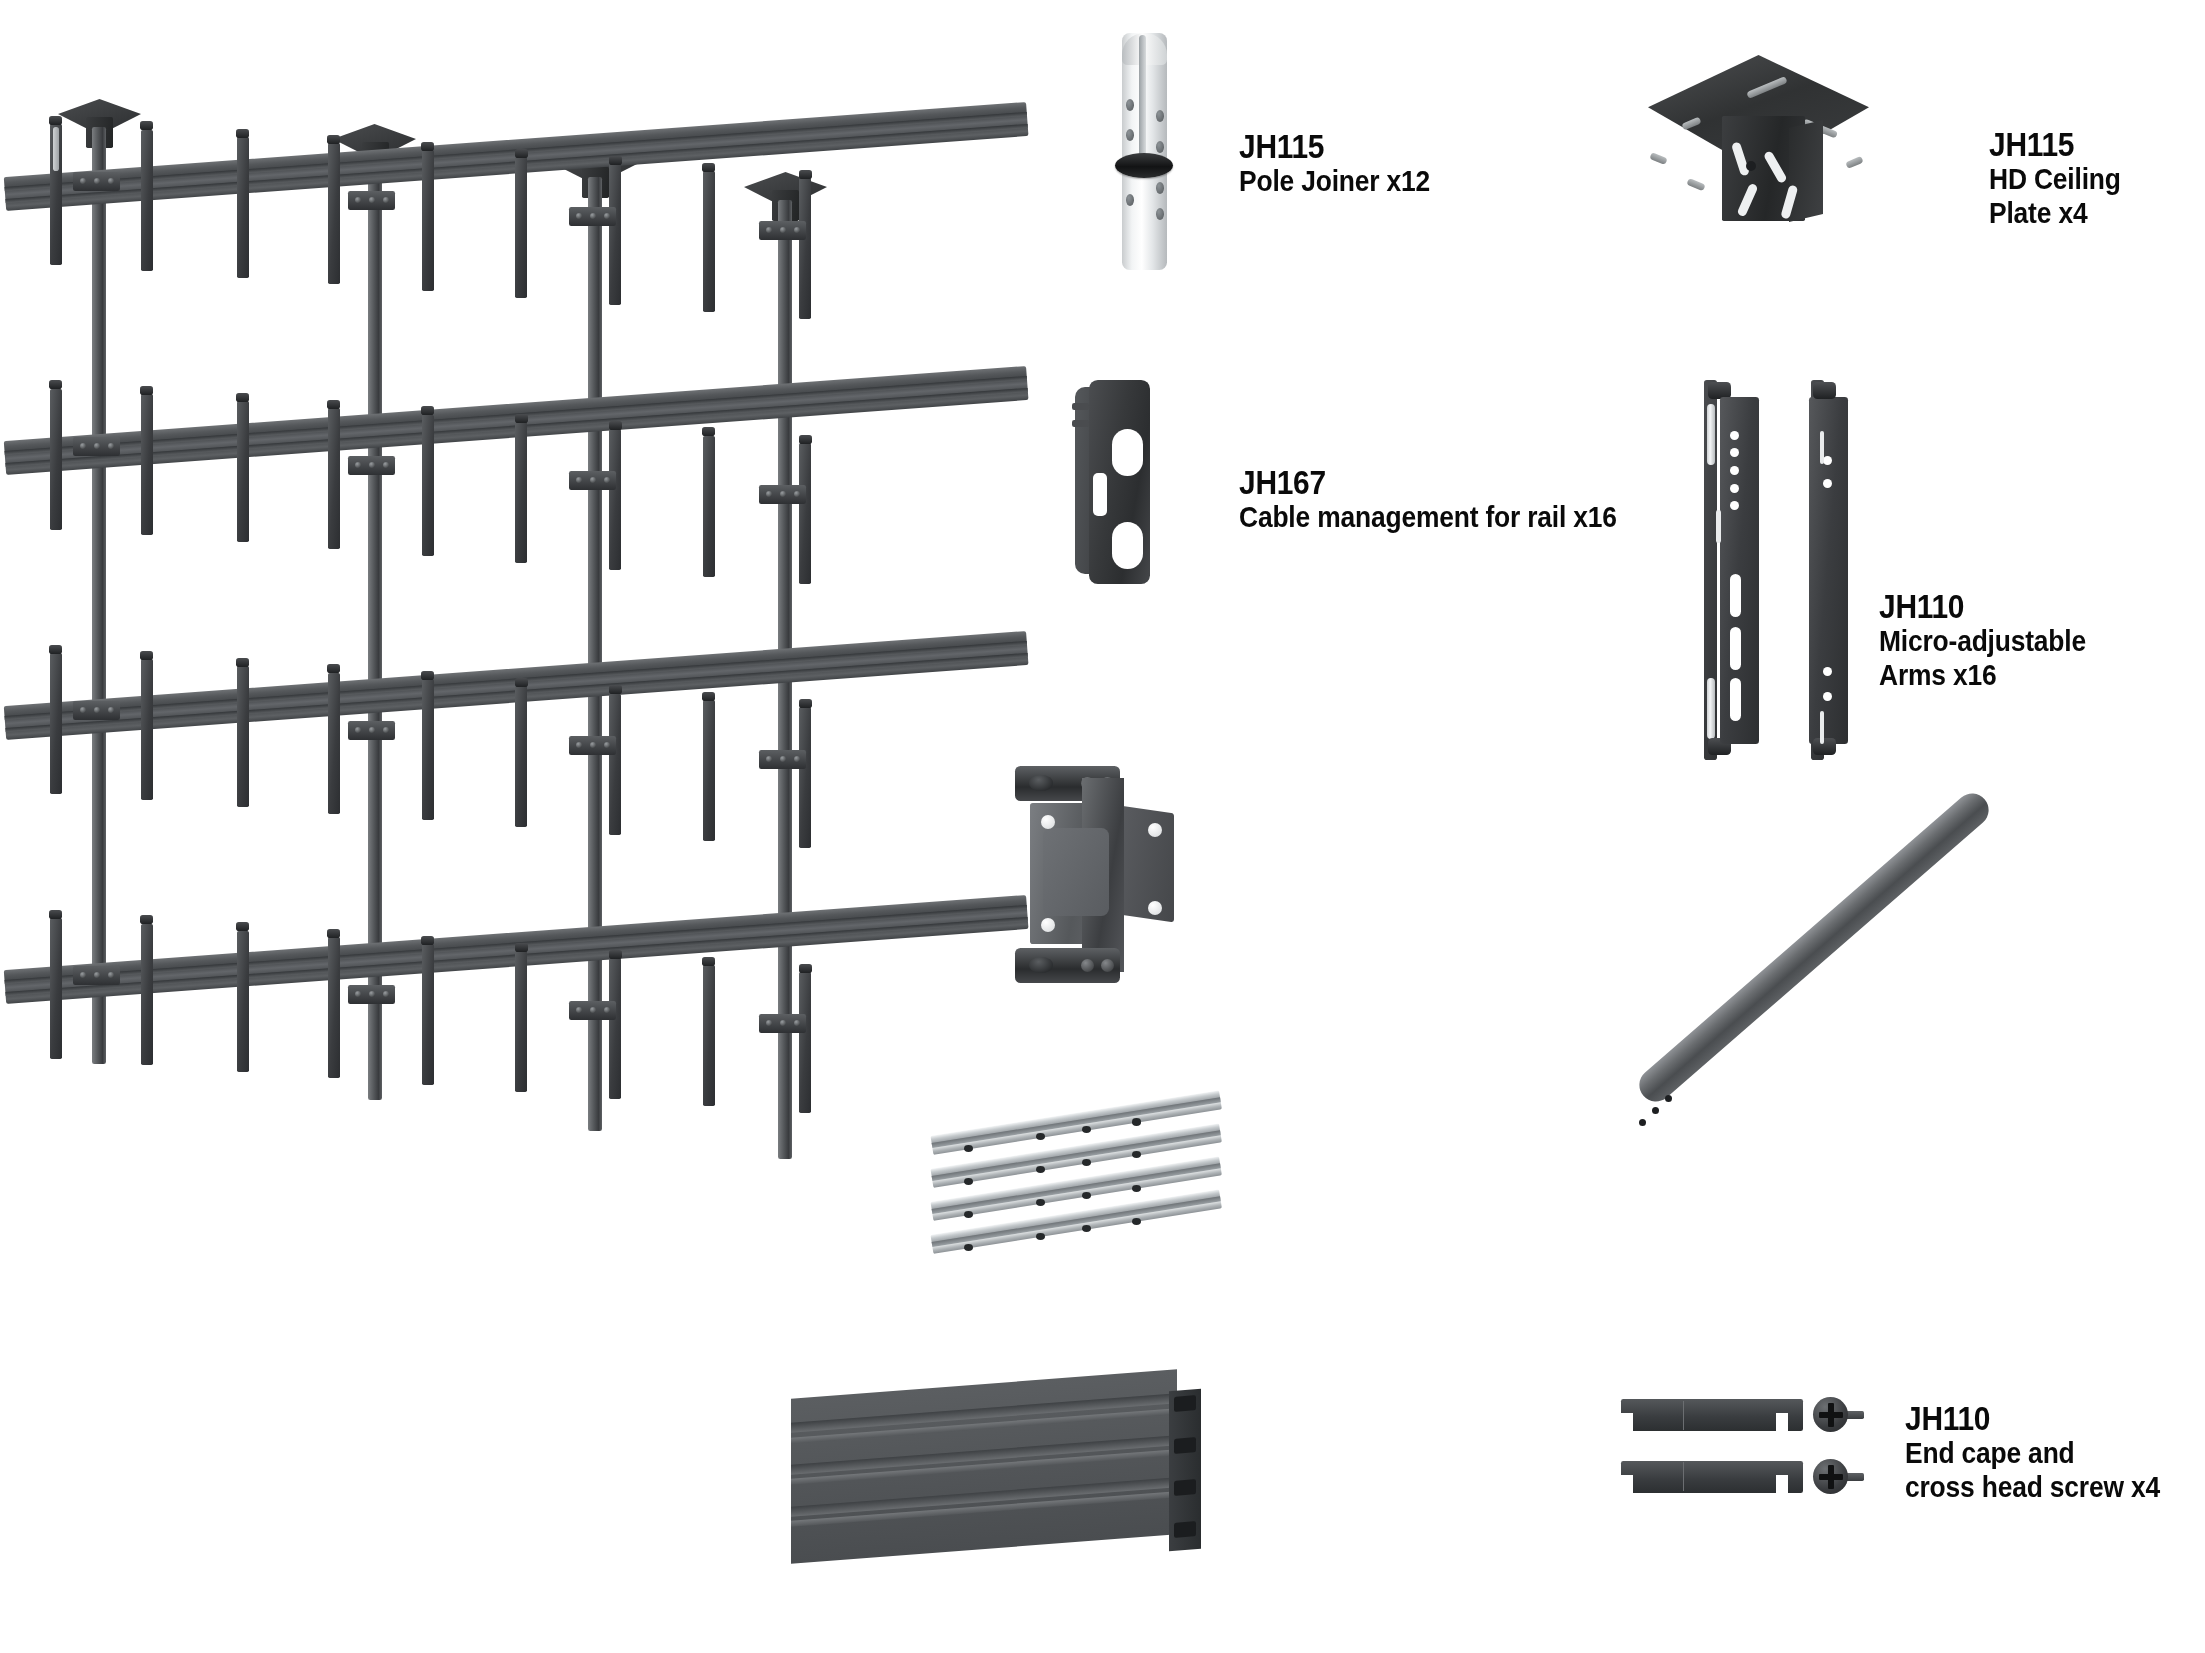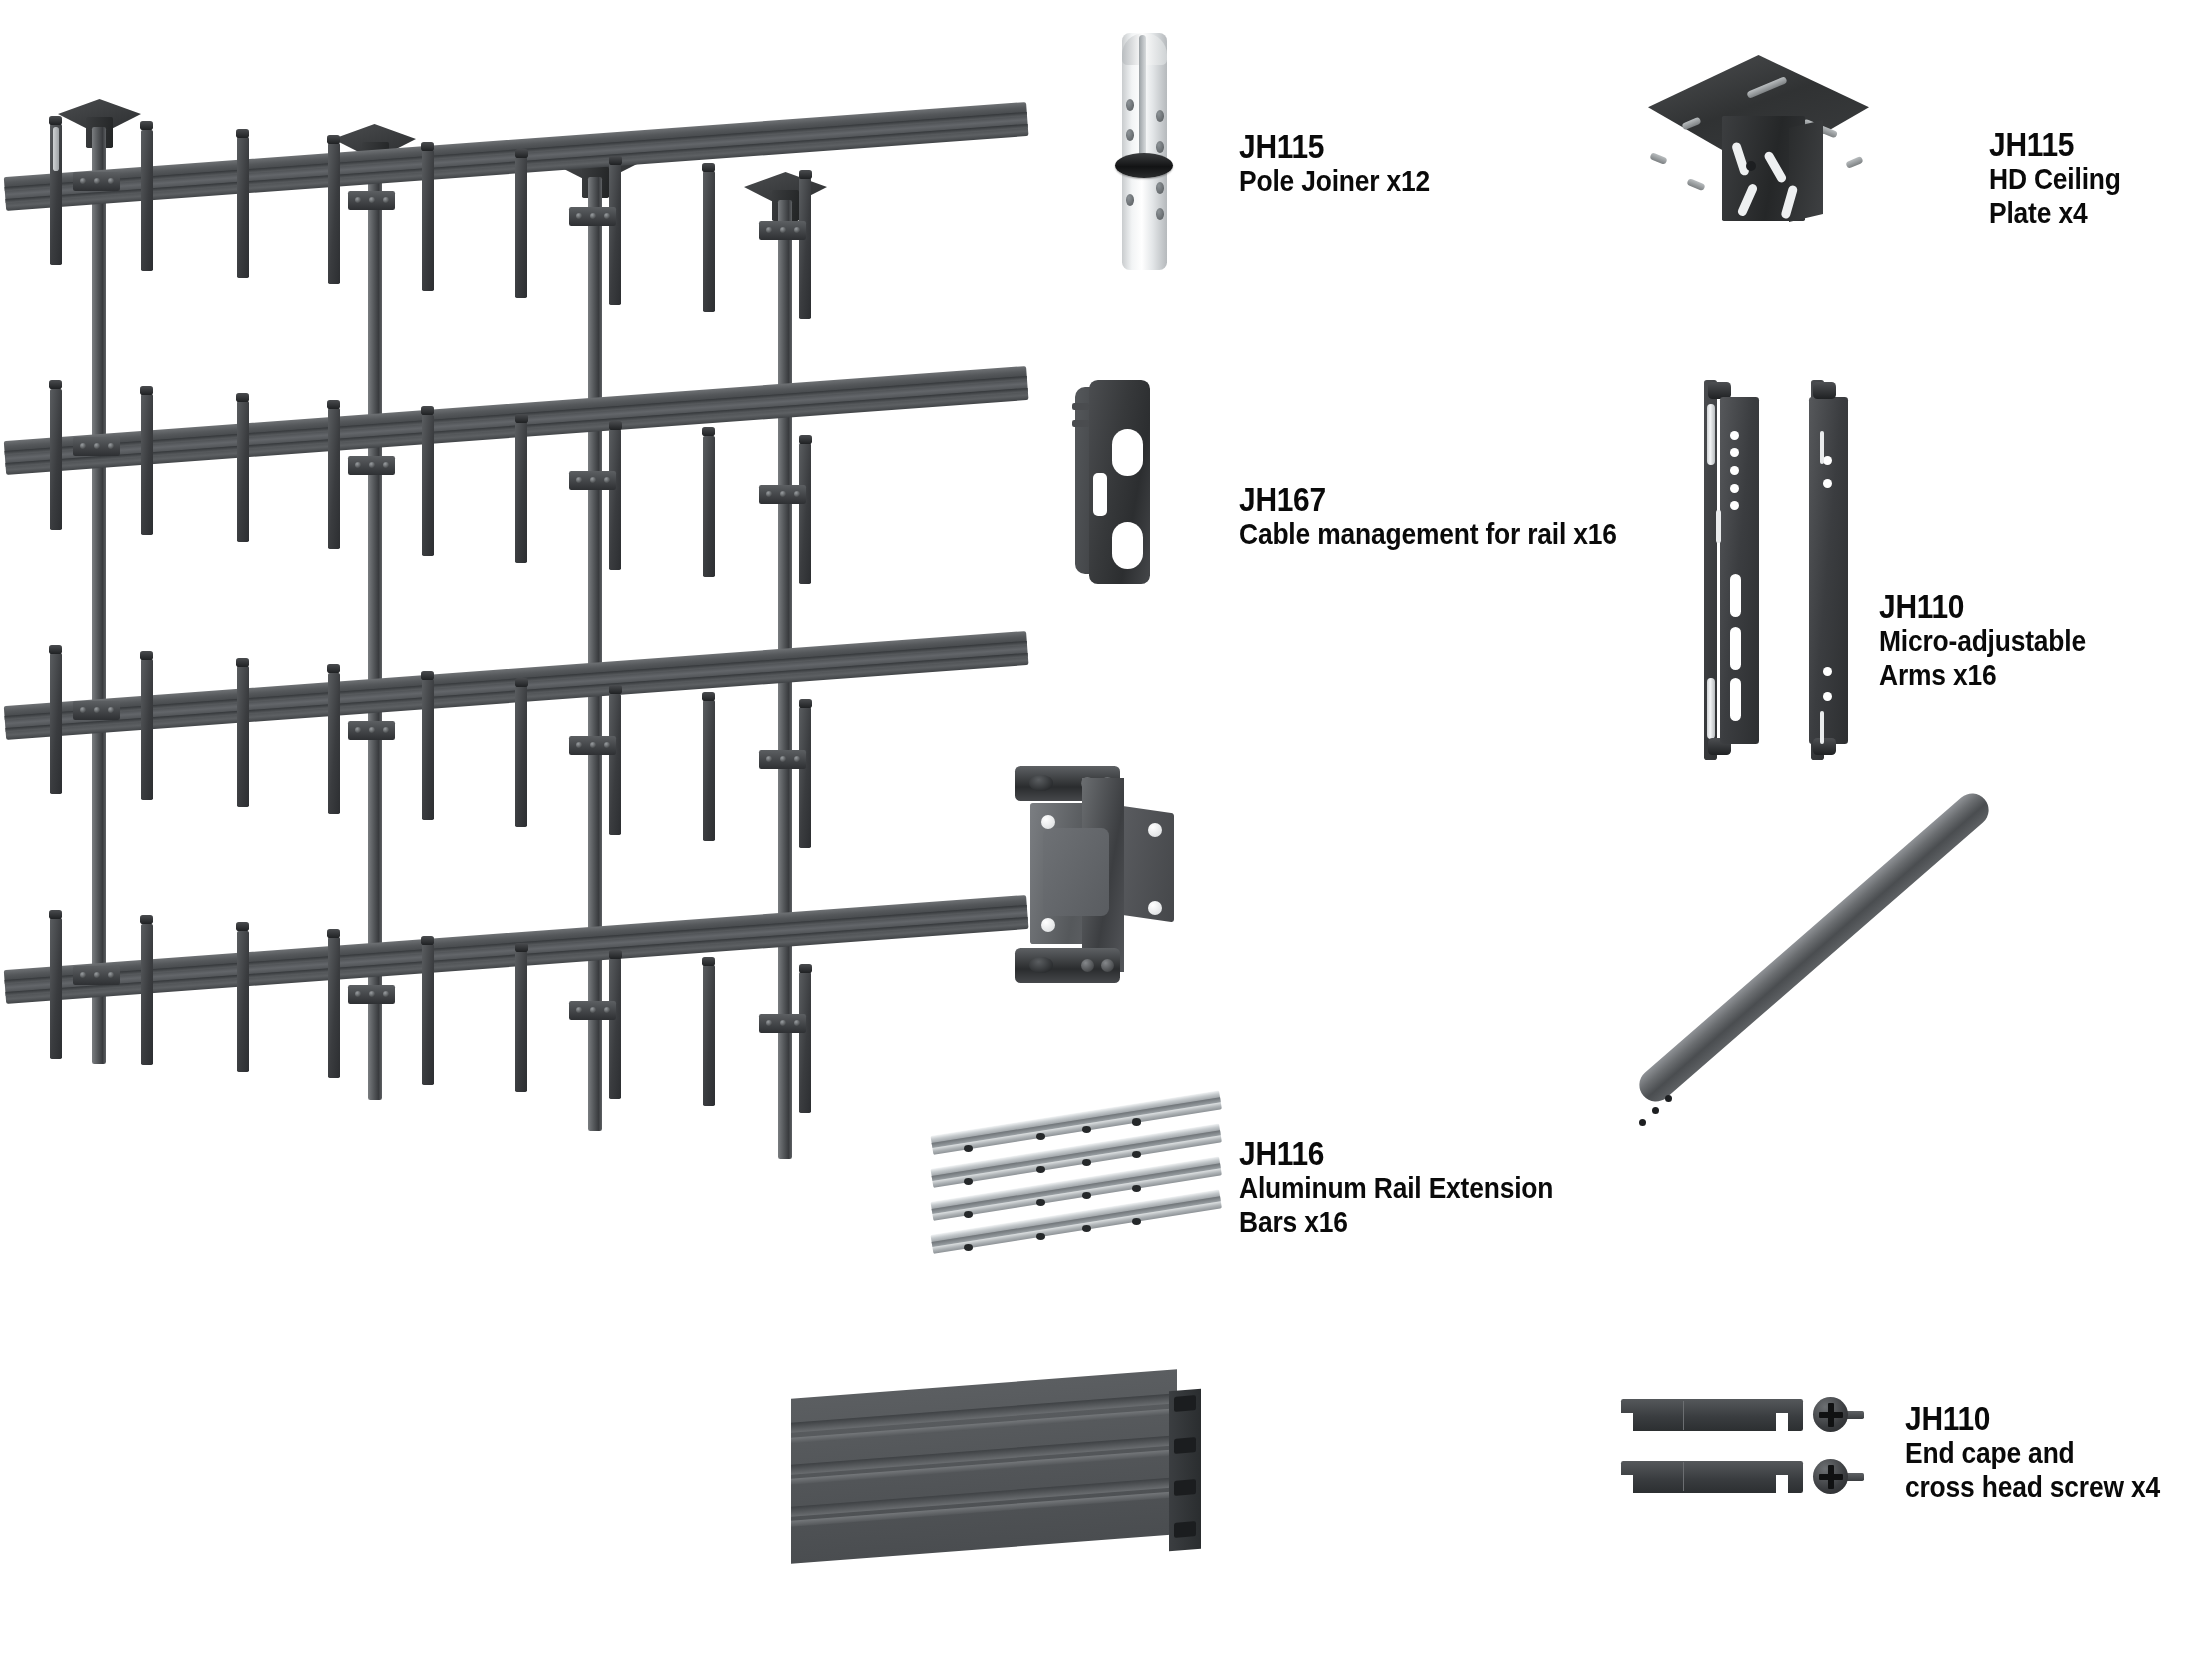--- a/index.html
+++ b/index.html
@@ -392,21 +392,21 @@
 
   <div class="part cablemgmt">
     <div class="lshell"></div>
     <div class="body"></div>
     <div class="tab" style="top:23px;"></div>
     <div class="tab" style="top:40px;"></div>
     <div class="notch" style="top:49px;"></div>
     <div class="slotsm"></div>
     <div class="notch" style="top:142px;"></div>
   </div>
-  <div class="callout" style="left:1239px;top:481px;">
+  <div class="callout" style="left:1239px;top:464px;">
     <div class="code">JH167</div>
     <div class="desc">
       <span>Cable management for rail x16</span>
     </div>
   </div>
 
   <div class="part arms">
 
     <div class="railbar" style="left:3.3px;"></div>
     <div class="pin" style="left:5.5px;top:24px;"></div>
@@ -486,27 +486,20 @@
     <div class="bh" style="left:200px;top:37px;"></div>
     <div class="bh" style="left:32px;top:97px;"></div>
     <div class="bh" style="left:104px;top:85px;"></div>
     <div class="bh" style="left:150px;top:78px;"></div>
     <div class="bh" style="left:200px;top:71px;"></div>
     <div class="bh" style="left:32px;top:130px;"></div>
     <div class="bh" style="left:104px;top:119px;"></div>
     <div class="bh" style="left:150px;top:111px;"></div>
     <div class="bh" style="left:200px;top:104px;"></div>
   </div>
-  <div class="callout" style="left:1239px;top:1135px;">
-    <div class="code">JH116</div>
-    <div class="desc">
-      <span>Aluminum Rail Extension</span>
-      <span>Bars x16</span>
-    </div>
-  </div>
 
   <div class="bigrail">
     <div class="face"></div>
     <div class="groove" style="top:24px;"></div>
     <div class="ridge" style="top:39px;"></div>
     <div class="groove" style="top:66px;"></div>
     <div class="ridge" style="top:80px;"></div>
     <div class="groove" style="top:108px;"></div>
     <div class="ridge" style="top:122px;"></div>
     <div class="endcapface"></div>

